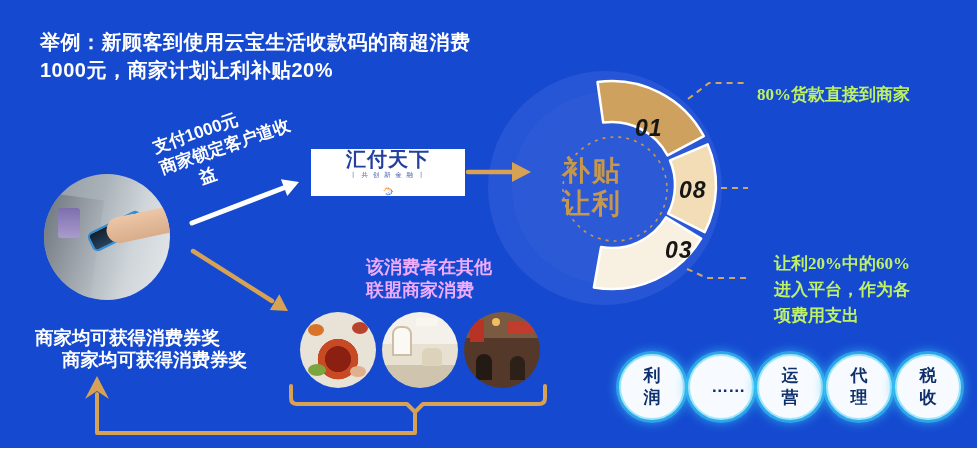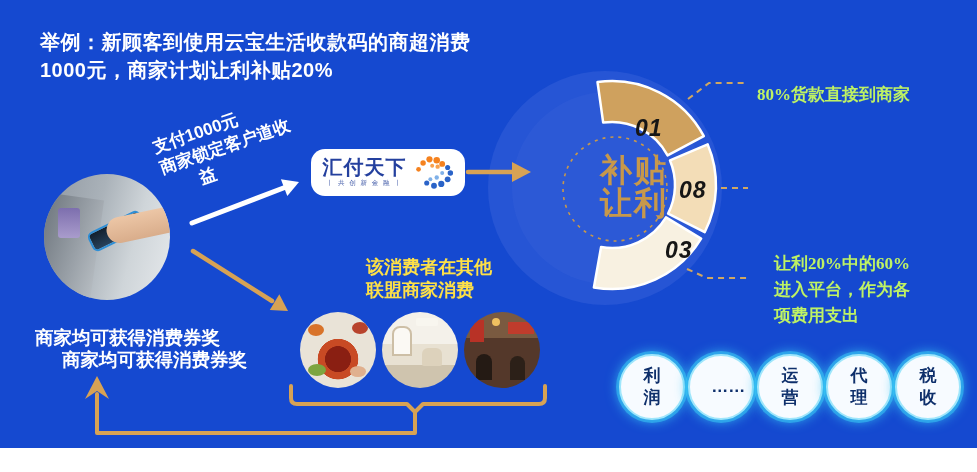--- a/index.html
+++ b/index.html
@@ -10,36 +10,36 @@
   .title{left:40px;top:28px;color:#ffffff;font-size:20px;font-weight:bold;line-height:28px;letter-spacing:.5px;}
   .arrow-label{left:150px;top:138px;width:200px;color:#ffffff;font-size:17px;font-weight:bold;line-height:22px;transform:rotate(-19deg);transform-origin:0 0;}
   
   .photo{border-radius:50%;overflow:hidden;}
   .photo-pay{left:44px;top:174px;width:126px;height:126px;background:linear-gradient(105deg,#8f97a0 0%,#aab2b9 40%,#cfd5d9 68%,#e6e9ec 100%);}
   .pay-machine{position:absolute;left:-6px;top:22px;width:58px;height:120px;background:linear-gradient(100deg,#6e767e 0%,#9aa1a8 60%,#b9bfc4 100%);transform:rotate(8deg);}
   .pay-screen{position:absolute;left:14px;top:34px;width:22px;height:30px;background:linear-gradient(#7d6fae,#a99ccc);border-radius:3px;}
   .pay-phone{position:absolute;left:62px;top:28px;width:17px;height:54px;background:linear-gradient(90deg,#13202e,#27425c);border:2px solid #2f8fd6;border-radius:6px;transform:rotate(64deg);}
   .pay-arm{position:absolute;right:-10px;top:38px;width:74px;height:26px;border-radius:14px;background:linear-gradient(#ecc6a6,#d9ad8b);transform:rotate(-12deg);}
   
-  .logo-box{left:311px;top:149px;width:154px;height:47px;background:#ffffff;border-radius:14px;display:flex;align-items:center;justify-content:center;gap:7px;}
+  .logo-box{left:311px;top:149px;width:154px;height:47px;background:#ffffff;border-radius:0;display:flex;align-items:center;justify-content:center;gap:7px;flex-direction:column;}
   .logo-text{text-align:center;}
   .logo-name{color:#24409e;font-size:20px;font-weight:bold;letter-spacing:1px;line-height:20px;}
   .logo-tagline{color:#4a62ac;font-size:6.5px;letter-spacing:1.5px;margin-top:2px;}
   
-  .ring-center{left:562px;top:154px;width:106px;text-align:right;color:#c7984b;font-size:32px;font-weight:bold;line-height:33px;letter-spacing:2px;}
+  .ring-center{left:562px;top:154px;width:106px;text-align:left;color:#c7984b;font-size:28px;font-weight:bold;line-height:33px;letter-spacing:2px;}
   .seg-num{color:#161616;font-size:23px;font-weight:800;font-style:italic;letter-spacing:1px;}
   .seg-num-1{left:624px;top:115px;margin-left:11px;}
   .seg-num-2{left:679px;top:177px;}
   .seg-num-3{left:641px;top:237px;margin-left:24px;}
   .seg-label{color:#bef264;font-size:17px;font-weight:bold;line-height:26px;font-family:Liberation Serif, serif;}
   .seg-label-1{left:757px;top:82px;}
   .seg-label-2{left:774px;top:168px;}
   .seg-label-3{left:774px;top:251px;}
   
-  .alliance-caption{left:366px;top:256px;color:#fde047;font-size:18px;font-weight:bold;line-height:23px;}
+  .alliance-caption{left:366px;top:256px;color:#f0abfc;font-size:18px;font-weight:bold;line-height:23px;}
   .photo-sm{width:76px;height:76px;top:312px;}
   .photo-hotpot{left:300px;background:radial-gradient(circle at 50% 62%,#8a1f12 0 21%,#c84a24 22% 33%,#e9e3d7 34% 100%);}
   .dish{position:absolute;border-radius:50%;}
   .dish-a{left:8px;top:12px;width:16px;height:12px;background:#d8732a;}
   .dish-b{left:52px;top:10px;width:16px;height:12px;background:#b8432c;}
   .dish-c{left:8px;top:52px;width:18px;height:12px;background:#7da53f;}
   .dish-d{left:50px;top:54px;width:16px;height:11px;background:#e0b08e;}
   .photo-salon{left:382px;background:linear-gradient(180deg,#f4f1ea 0 42%,#e8e1d2 42% 70%,#cfc4ae 70% 100%);}
   .salon-win{position:absolute;left:10px;top:14px;width:16px;height:26px;border:2px solid #cdbfa6;background:#fbf9f4;border-radius:8px 8px 0 0;}
   .salon-chair{position:absolute;left:40px;top:36px;width:20px;height:18px;background:#ddd2bc;border-radius:6px 6px 2px 2px;}

